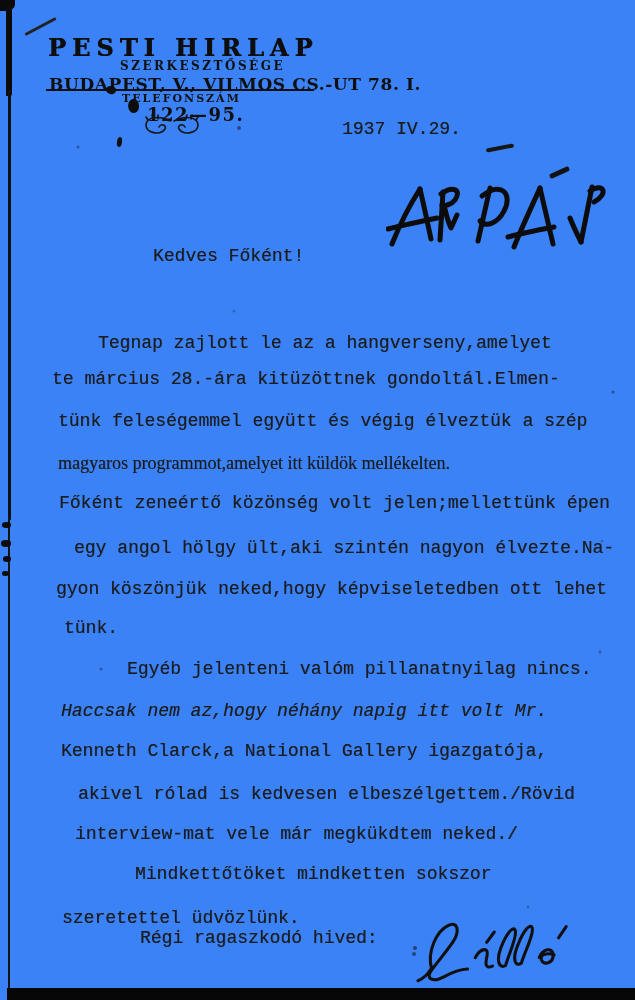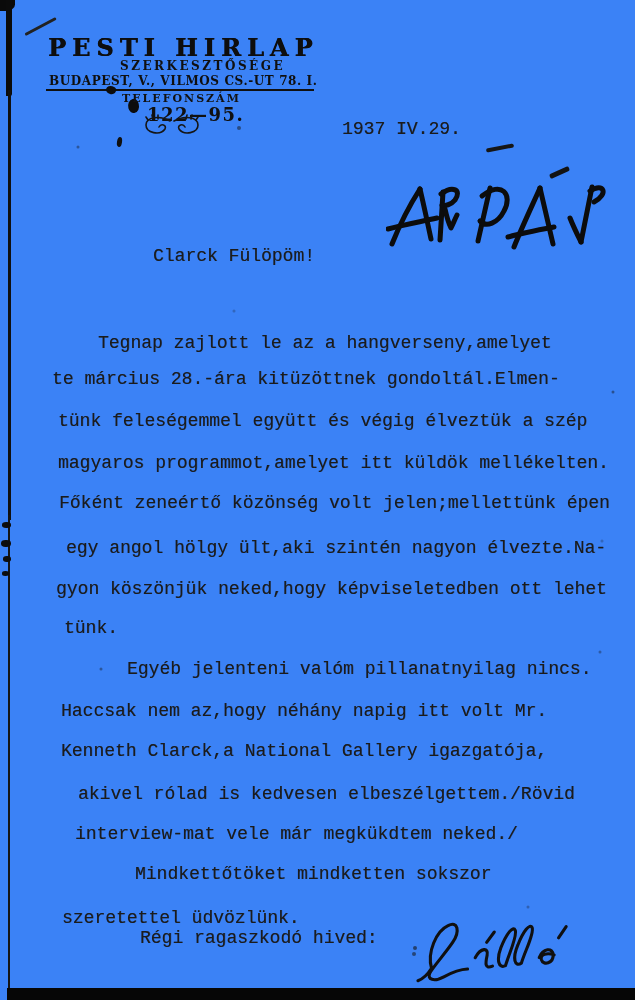--- a/index.html
+++ b/index.html
@@ -23,21 +23,21 @@
   .pen-slash{position:absolute;left:23px;top:25px;width:35px;height:2.6px;background:#222;border-radius:2px;transform:rotate(-28deg);}
   .pen-dash-1{position:absolute;left:486px;top:146px;width:28px;height:4px;background:#161616;border-radius:2px;transform:rotate(-11deg);}
   .pen-dash-2{position:absolute;left:549px;top:170px;width:21px;height:5px;background:#131313;border-radius:2px;transform:rotate(-24deg);}
   
   .lh-title{position:absolute;left:48px;top:33px;font-family:"DejaVu Serif",serif;font-weight:700;
     font-size:24px;letter-spacing:6px;color:#0e0e0e;white-space:pre;transform:scaleY(1.02);
     text-shadow:0.5px 0 0 #0e0e0e;}
   .lh-sub{position:absolute;left:120px;top:59px;font-family:"DejaVu Serif",serif;font-weight:700;
     font-size:12px;letter-spacing:2.5px;color:#101010;white-space:pre;}
   .lh-address{position:absolute;left:49px;top:74px;font-family:"DejaVu Serif",serif;font-weight:700;
-    font-size:12px;letter-spacing:0.6px;color:#0f0f0f;white-space:pre;}
+    font-size:17px;letter-spacing:0.6px;color:#0f0f0f;white-space:pre;}
   .lh-rule{position:absolute;left:46px;top:89px;width:268px;height:2px;background:#101010;}
   .lh-phone-label{position:absolute;left:122px;top:92px;font-family:"DejaVu Serif",serif;font-weight:700;
     font-size:11px;letter-spacing:2px;color:#121212;white-space:pre;}
   .lh-phone{position:absolute;left:147px;top:104px;font-family:"DejaVu Serif",serif;font-weight:700;
     font-size:18px;letter-spacing:1.5px;color:#101010;white-space:pre;}
   .ornament{position:absolute;left:140px;top:114px;}
   .ink-blot-1{position:absolute;left:106px;top:86px;width:10px;height:8px;background:#0c0c0c;border-radius:55% 45% 50% 50%;transform:rotate(18deg);}
   .ink-blot-2{position:absolute;left:128px;top:99px;width:11px;height:14px;background:#0c0c0c;border-radius:60% 40% 55% 45%;transform:rotate(-14deg);}
   .ink-speck{position:absolute;left:117px;top:137px;width:5px;height:10px;background:#101010;border-radius:50%;transform:rotate(9deg);}
   
@@ -109,31 +109,31 @@
     <path d="M96,18 C116,2 127,17 118,33 C112,45 100,50 94,43"></path>
     <path d="M128,69 C136,49 146,28 154,10"></path>
     <path d="M154,10 C158,28 163,48 167,66"></path>
     <path d="M122,59 C136,55 152,52 168,49"></path>
     <path d="M184,40 C188,50 192,58 195,64"></path>
     <path d="M195,64 C199,44 203,24 206,9"></path>
     <path d="M204,13 C218,4 223,16 208,24"></path>
   </svg>
 
   <div id="typed-lines">
-      <div class="typed-line" style="left: 153px; top: 247px;">Clarck Fülöpöm!</div>
+      <div class="typed-line" style="left: 153px; top: 247px;">Kedves Főként!</div>
       <div class="typed-line" style="left: 98px; top: 334px;">Tegnap zajlott le az a hangverseny,amelyet</div>
       <div class="typed-line" style="left: 52px; top: 370px;">te március 28.-ára kitüzöttnek gondoltál.Elmen-</div>
       <div class="typed-line" style="left: 58px; top: 412px;">tünk feleségemmel együtt és végig élveztük a szép</div>
-      <div class="typed-line" style="left: 58px; top: 454px;">magyaros programmot,amelyet itt küldök mellékelten.</div>
+      <div class="typed-line" style="left: 58px; top: 454px; font-family: Liberation Serif, serif;">magyaros programmot,amelyet itt küldök mellékelten.</div>
       <div class="typed-line" style="left: 59px; top: 494px;">Főként zeneértő közönség volt jelen;mellettünk épen</div>
-      <div class="typed-line" style="left: 66px; top: 539px;">egy angol hölgy ült,aki szintén nagyon élvezte.Na-</div>
+      <div class="typed-line" style="left: 74px; top: 539px;">egy angol hölgy ült,aki szintén nagyon élvezte.Na-</div>
       <div class="typed-line" style="left: 56px; top: 580px;">gyon köszönjük neked,hogy képviseletedben ott lehet</div>
       <div class="typed-line" style="left: 64px; top: 619px;">tünk.</div>
       <div class="typed-line" style="left: 127px; top: 660px;">Egyéb jelenteni valóm pillanatnyilag nincs.</div>
-      <div class="typed-line" style="left: 61px; top: 702px;">Haccsak nem az,hogy néhány napig itt volt Mr.</div>
+      <div class="typed-line" style="left: 61px; top: 702px; font-style: italic;">Haccsak nem az,hogy néhány napig itt volt Mr.</div>
       <div class="typed-line" style="left: 61px; top: 742px;">Kenneth Clarck,a National Gallery igazgatója,</div>
       <div class="typed-line" style="left: 78px; top: 785px;">akivel rólad is kedvesen elbeszélgettem./Rövid</div>
       <div class="typed-line" style="left: 75px; top: 825px;">interview-mat vele már megkükdtem neked./</div>
       <div class="typed-line" style="left: 135px; top: 865px;">Mindkettőtöket mindketten sokszor</div>
       <div class="typed-line" style="left: 62px; top: 909px;">szeretettel üdvözlünk.</div>
       <div class="typed-line" style="left: 140px; top: 929px;">Régi ragaszkodó hived:</div>
     </div>
 
   <svg class="signature-svg" role="img" width="165" height="72" viewBox="0 0 165 72" aria-label="László">
     <path d="M4,62 C10,60 14,56 18,50 C14,34 24,13 36,8 C46,3 48,14 40,25 C32,36 20,48 16,55 C13,61 20,64 30,59 C38,55 46,52 54,52"></path>

